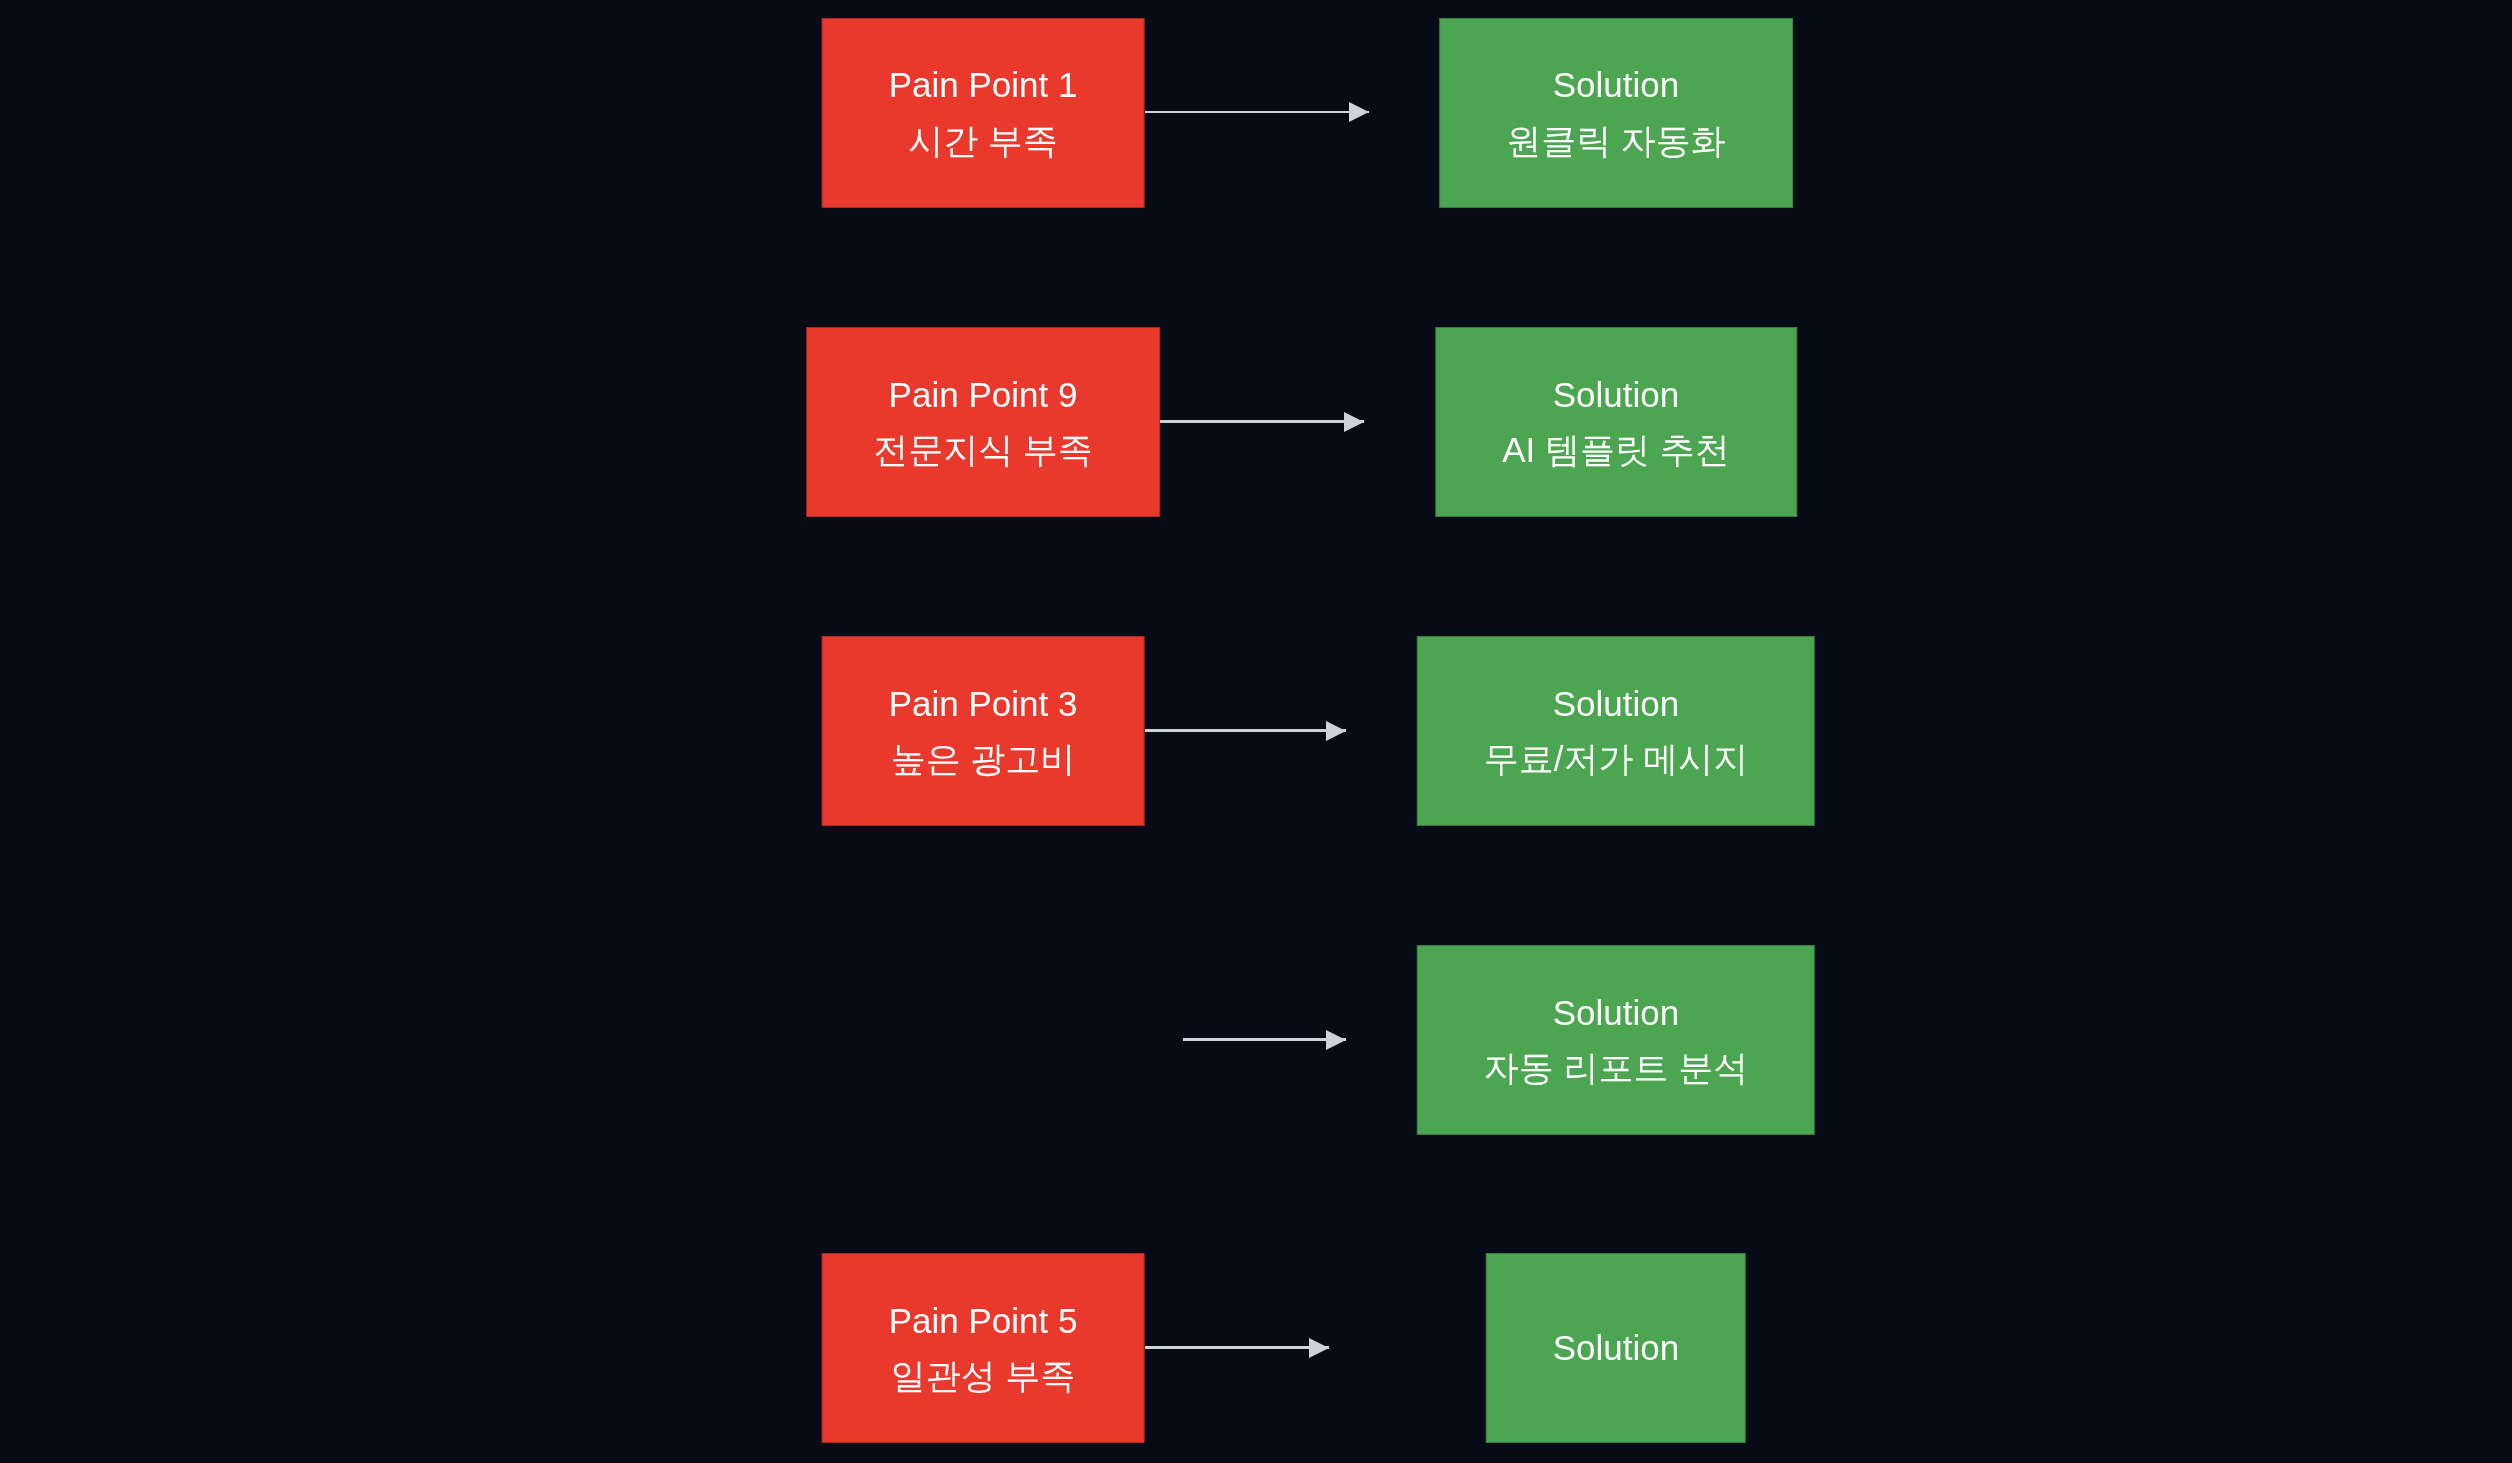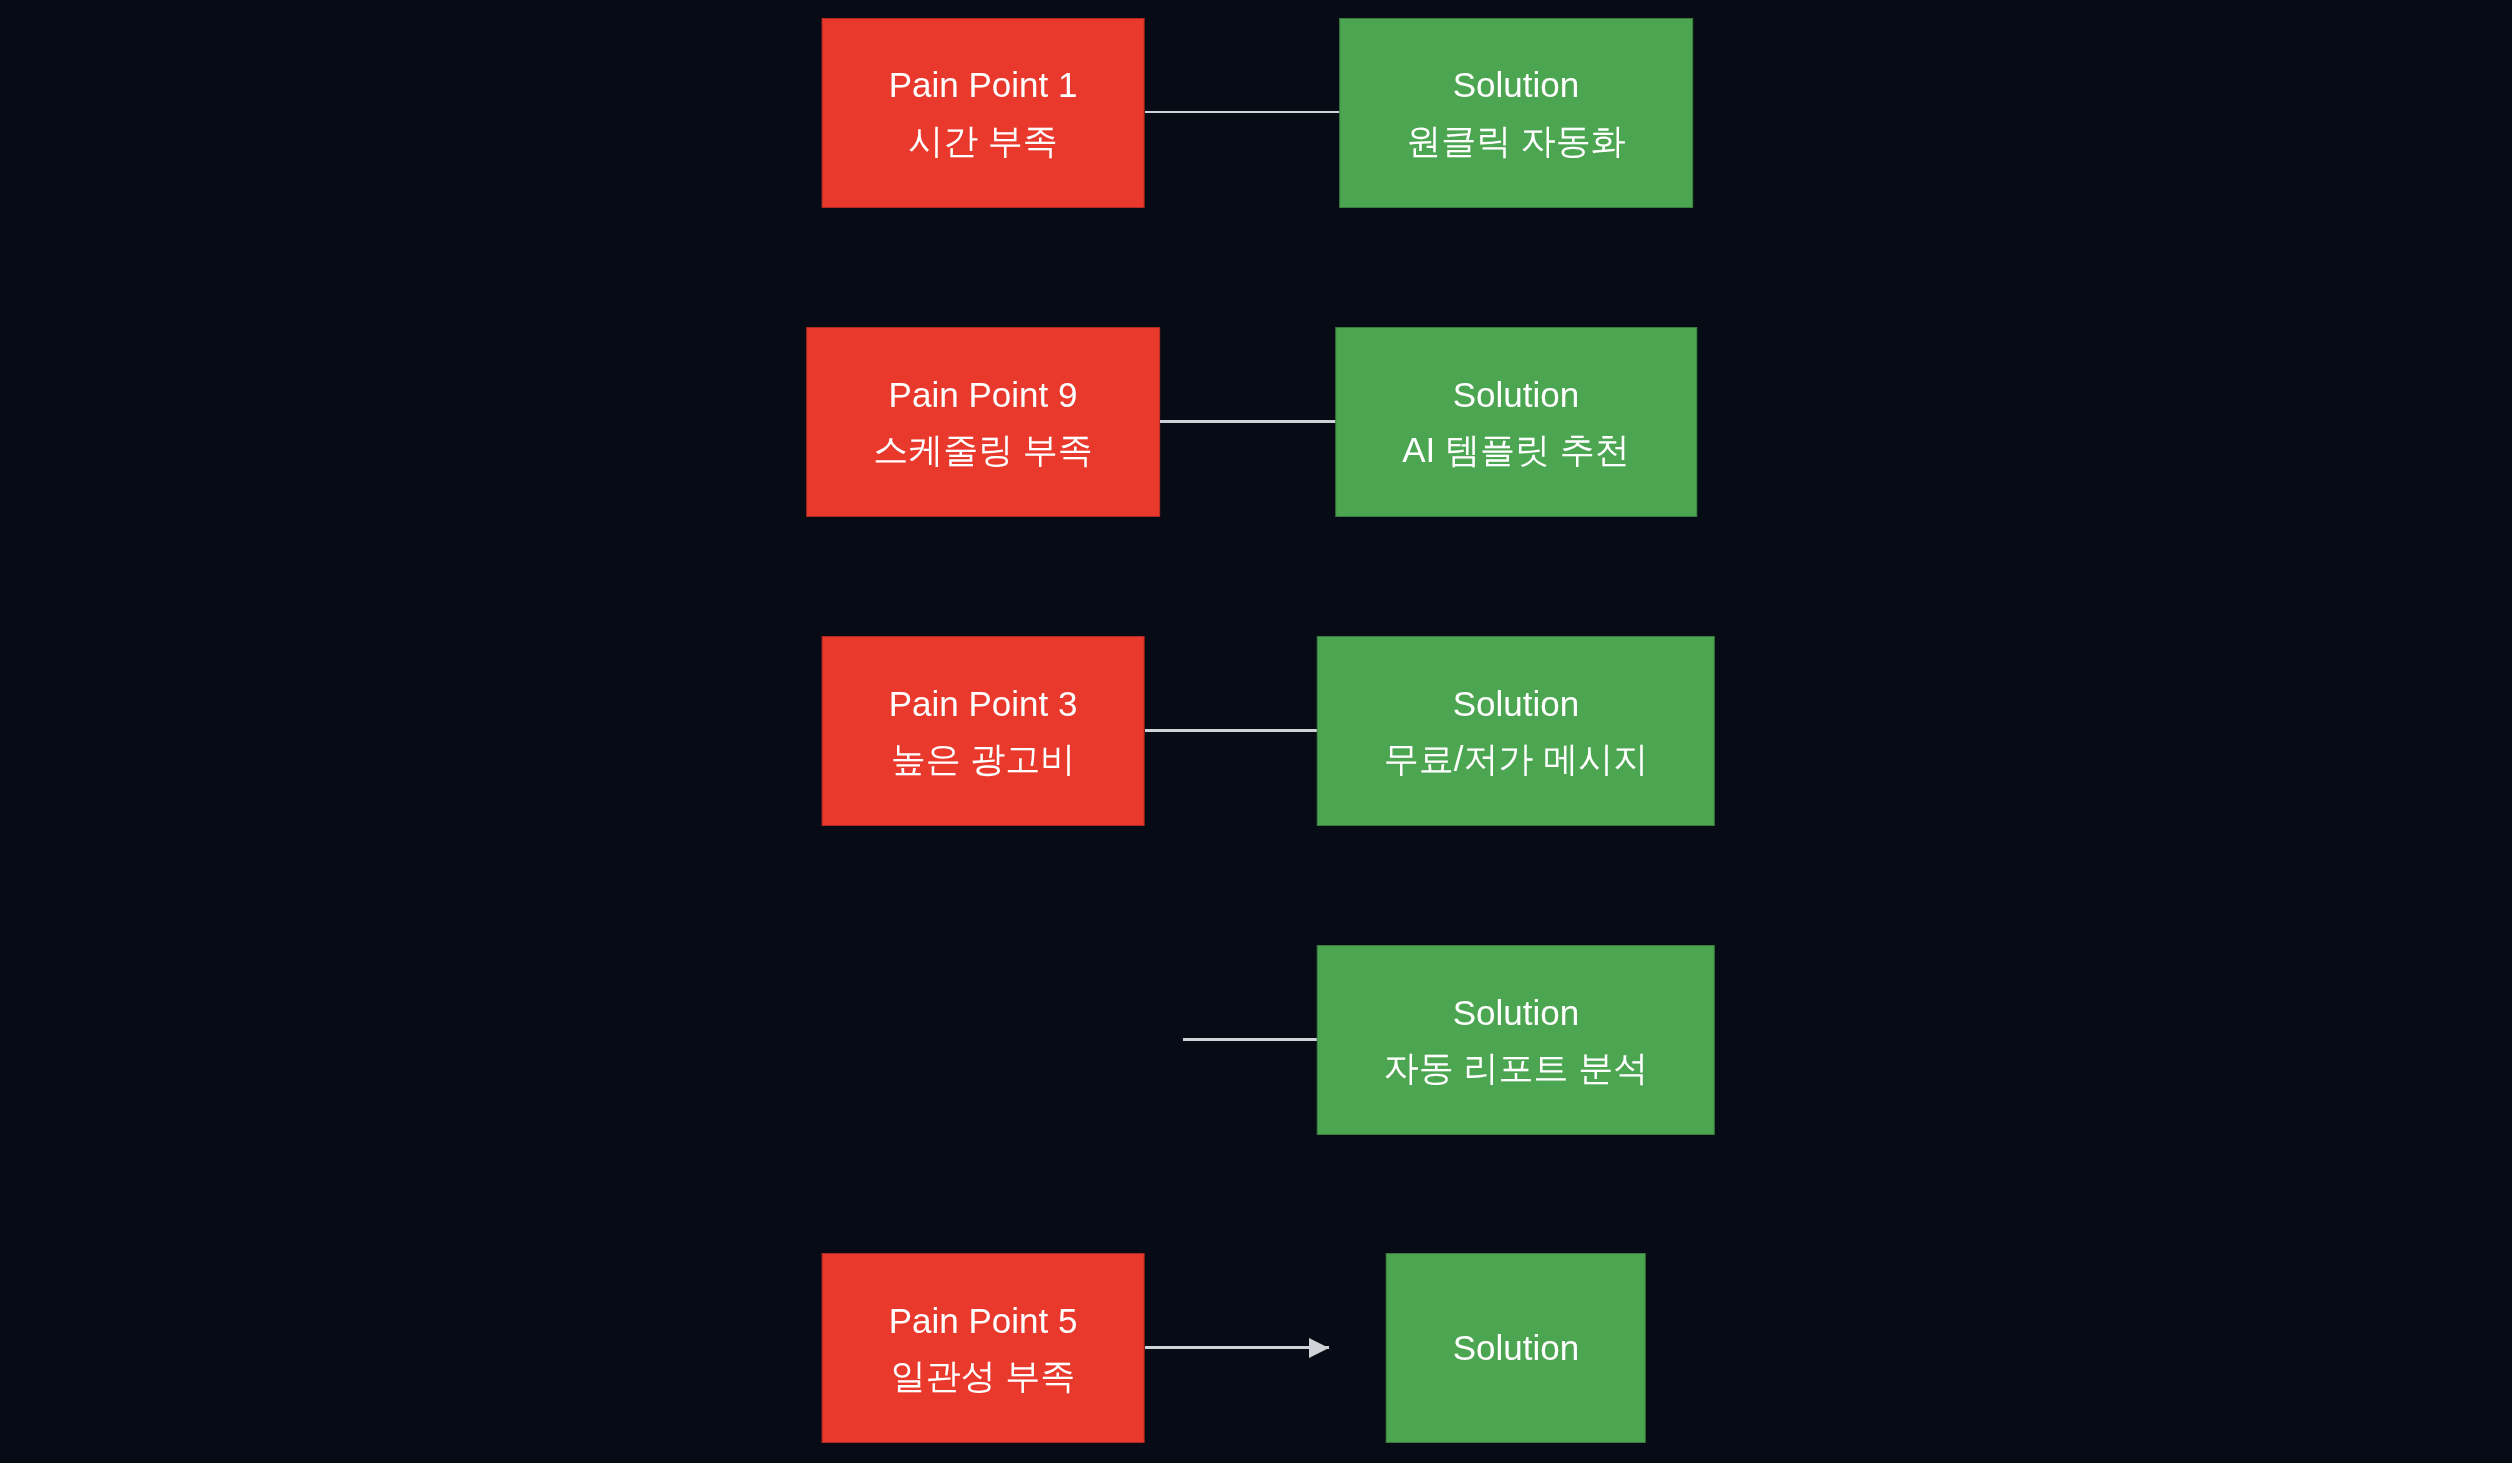--- a/index.html
+++ b/index.html
@@ -45,21 +45,21 @@
     box-sizing: border-box;
     white-space: nowrap;
     border: 0.9px solid rgba(0,0,0,0.25);
   }
   .pain-box {
     left: 983px;
     transform: translateX(-50%);
     background: var(--pain, #e9382c);
   }
   .solution-box {
-    left: 1516px;
+    left: 1616px;
     transform: translateX(-50%);
     background: var(--solution, #4ca550);
   }
   .arrow {
     position: absolute;
     top: calc(50% - 1.8px);
     height: 2.8px;
     background: var(--arrow, #cfd2d6);
   }
   .arrow::after {
@@ -88,21 +88,21 @@
     <div class="arrow" style="left: 1145px; width: 224px;"></div>
     <div class="box solution-box">
       <div>Solution</div>
       <div>원클릭 자동화</div>
     </div>
   </div>
 
   <div class="row row2">
     <div class="box pain-box">
       <div>Pain Point 9</div>
-      <div>스케줄링 부족</div>
+      <div>전문지식 부족</div>
     </div>
     <div class="arrow" style="left: 1160px; width: 204px;"></div>
     <div class="box solution-box">
       <div>Solution</div>
       <div>AI 템플릿 추천</div>
     </div>
   </div>
 
   <div class="row row3">
     <div class="box pain-box">

